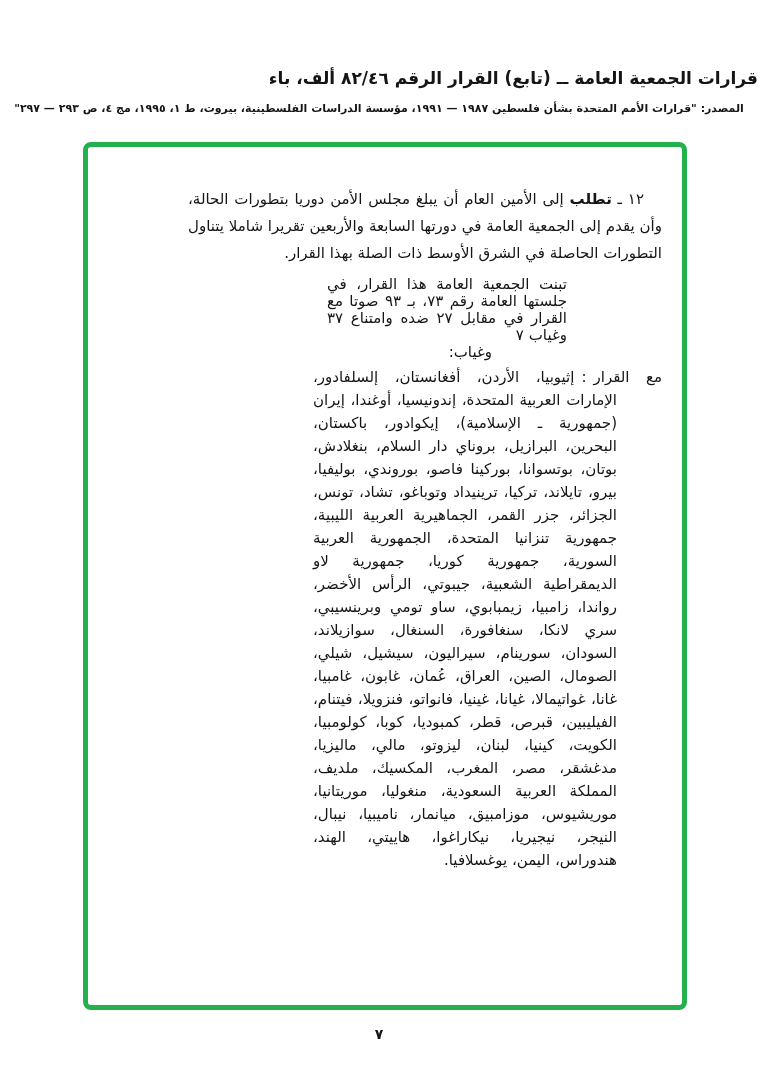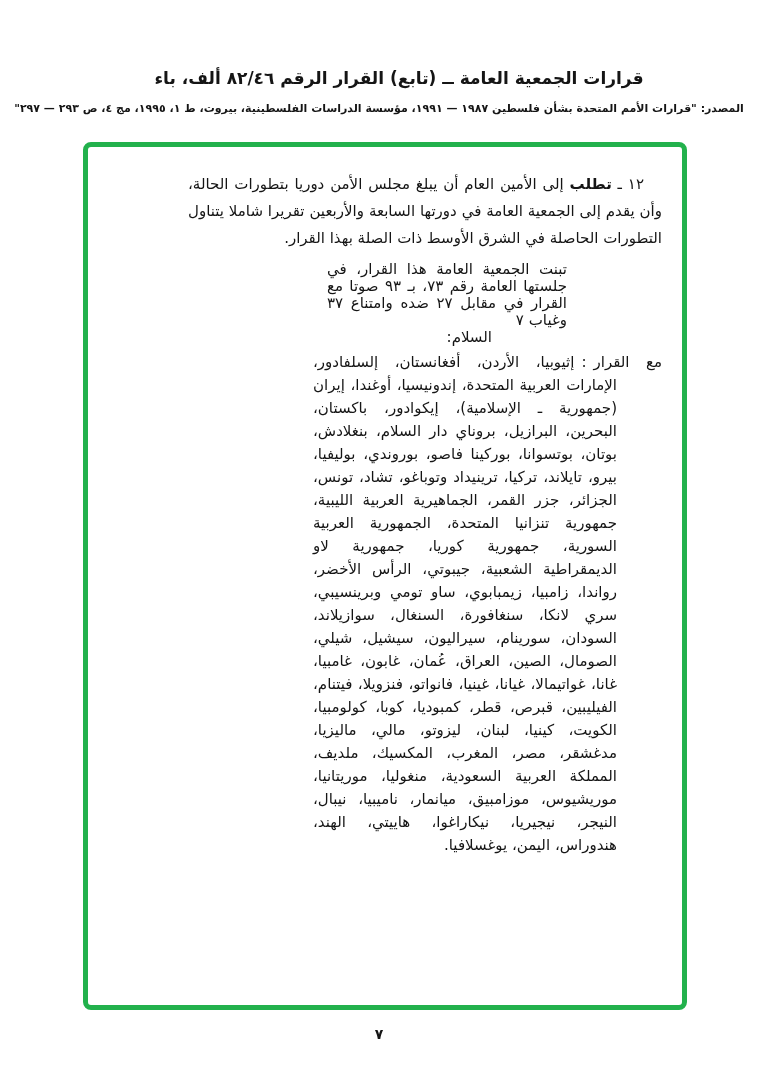--- a/index.html
+++ b/index.html
@@ -7,21 +7,21 @@
     position:relative;
     width:758px; height:1078px;
     background:#ffffff;
     direction:rtl;
     font-family:"DejaVu Sans", sans-serif;
     color:#151515;
     overflow:hidden;
   }
   .doc-title {
     position:absolute; top:68px; left:0; right:0;
-    text-align:center;
+    text-align:right;
     font-size:17px; font-weight:bold;
     letter-spacing:0;
     margin-left:40px;
   }
   .source-line {
     position:absolute; top:102px; left:0; right:0;
     text-align:center;
     font-size:11px; font-weight:bold;
   }
   .frame {
@@ -31,20 +31,21 @@
     box-sizing:border-box;
     border:5px solid #22b14c;
     border-radius:8px;
     background:#ffffff;
   }
   .content {
     box-sizing:border-box;
     width:100%; height:100%;
     padding:24px 20px 0 100px;
     font-size:15px;
+    margin-top:15px;
   }
   .para12 {
     margin:0;
     text-align:justify;
     text-indent:18px;
     line-height:27px;
   }
   .para12 .verb { font-weight:bold; }
   .adoption {
     margin:9px 95px 0 0;
@@ -77,21 +78,21 @@
 
   <div class="source-line">المصدر: "قرارات الأمم المتحدة بشأن فلسطين ١٩٨٧ — ١٩٩١، مؤسسة الدراسات الفلسطينية، بيروت، ط ١، ١٩٩٥، مج ٤، ص ٢٩٣ — ٢٩٧"</div>
 
   <div class="frame">
     <div class="content">
 
       <p class="para12"><span>١٢</span> <span>ـ</span> <span class="verb">تطلب</span> <span>إلى الأمين العام أن يبلغ مجلس الأمن دوريا بتطورات الحالة، وأن يقدم إلى الجمعية العامة في دورتها السابعة والأربعين تقريرا شاملا يتناول التطورات الحاصلة في الشرق الأوسط ذات الصلة بهذا القرار.</span></p>
 
       <div class="adoption">
         <p class="adoption-text">تبنت الجمعية العامة هذا القرار، في جلستها العامة رقم ٧٣، بـ ٩٣ صوتا مع القرار في مقابل ٢٧ ضده وامتناع ٣٧ وغياب ٧</p>
-        <p class="adoption-closing">السلام:</p>
+        <p class="adoption-closing">وغياب:</p>
       </div>
 
       <p class="vote-list"><span class="vote-label">مع القرار</span><span class="vote-colon">:</span><span>إثيوبيا، الأردن، أفغانستان، إلسلفادور، الإمارات العربية المتحدة، إندونيسيا، أوغندا، إيران (جمهورية ـ الإسلامية)، إيكوادور، باكستان، البحرين، البرازيل، بروناي دار السلام، بنغلادش، بوتان، بوتسوانا، بوركينا فاصو، بوروندي، بوليفيا، بيرو، تايلاند، تركيا، ترينيداد وتوباغو، تشاد، تونس، الجزائر، جزر القمر، الجماهيرية العربية الليبية، جمهورية تنزانيا المتحدة، الجمهورية العربية السورية، جمهورية كوريا، جمهورية لاو الديمقراطية الشعبية، جيبوتي، الرأس الأخضر، رواندا، زامبيا، زيمبابوي، ساو تومي وبرينسيبي، سري لانكا، سنغافورة، السنغال، سوازيلاند، السودان، سورينام، سيراليون، سيشيل، شيلي، الصومال، الصين، العراق، عُمان، غابون، غامبيا، غانا، غواتيمالا، غيانا، غينيا، فانواتو، فنزويلا، فيتنام، الفيليبين، قبرص، قطر، كمبوديا، كوبا، كولومبيا، الكويت، كينيا، لبنان، ليزوتو، مالي، ماليزيا، مدغشقر، مصر، المغرب، المكسيك، ملديف، المملكة العربية السعودية، منغوليا، موريتانيا، موريشيوس، موزامبيق، ميانمار، ناميبيا، نيبال، النيجر، نيجيريا، نيكاراغوا، هاييتي، الهند، هندوراس، اليمن، يوغسلافيا</span><span>.</span></p>
 
     </div>
   </div>
 
   <div class="footer">
     <span>٧</span>
   </div>

